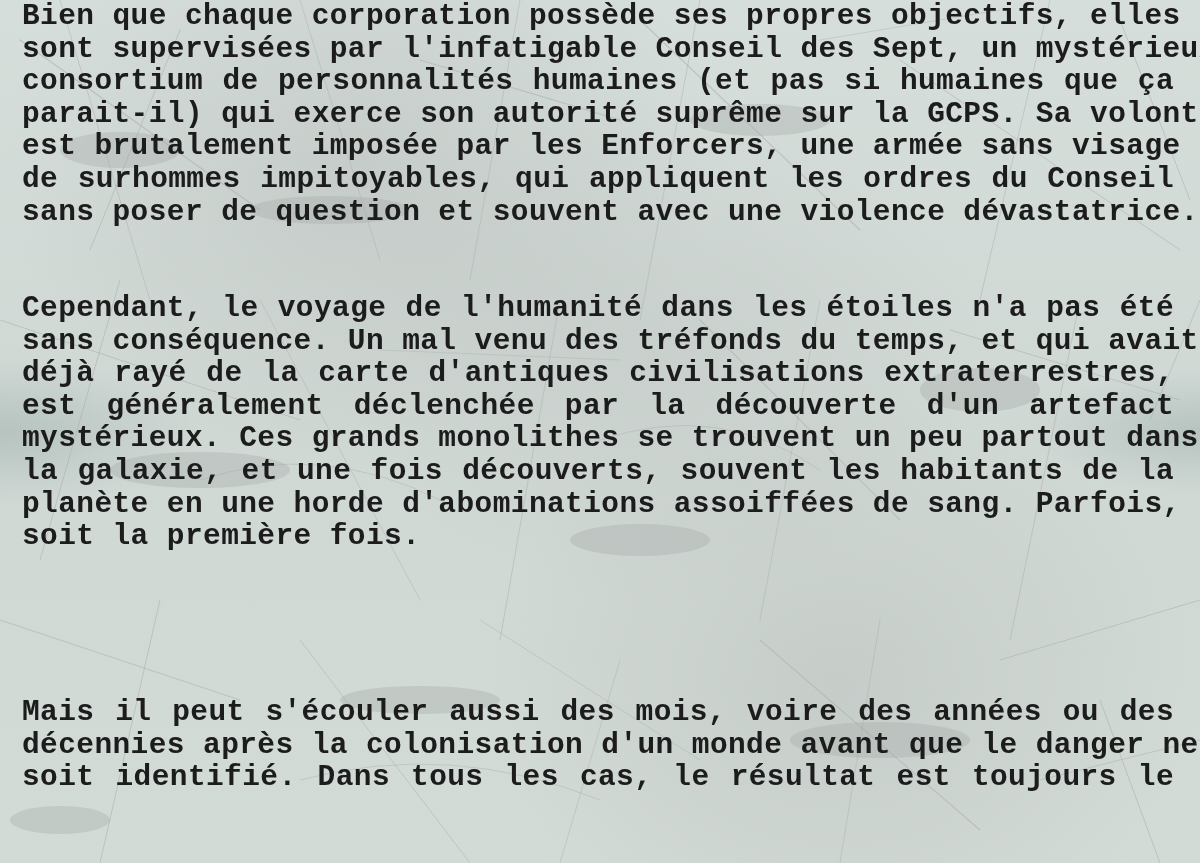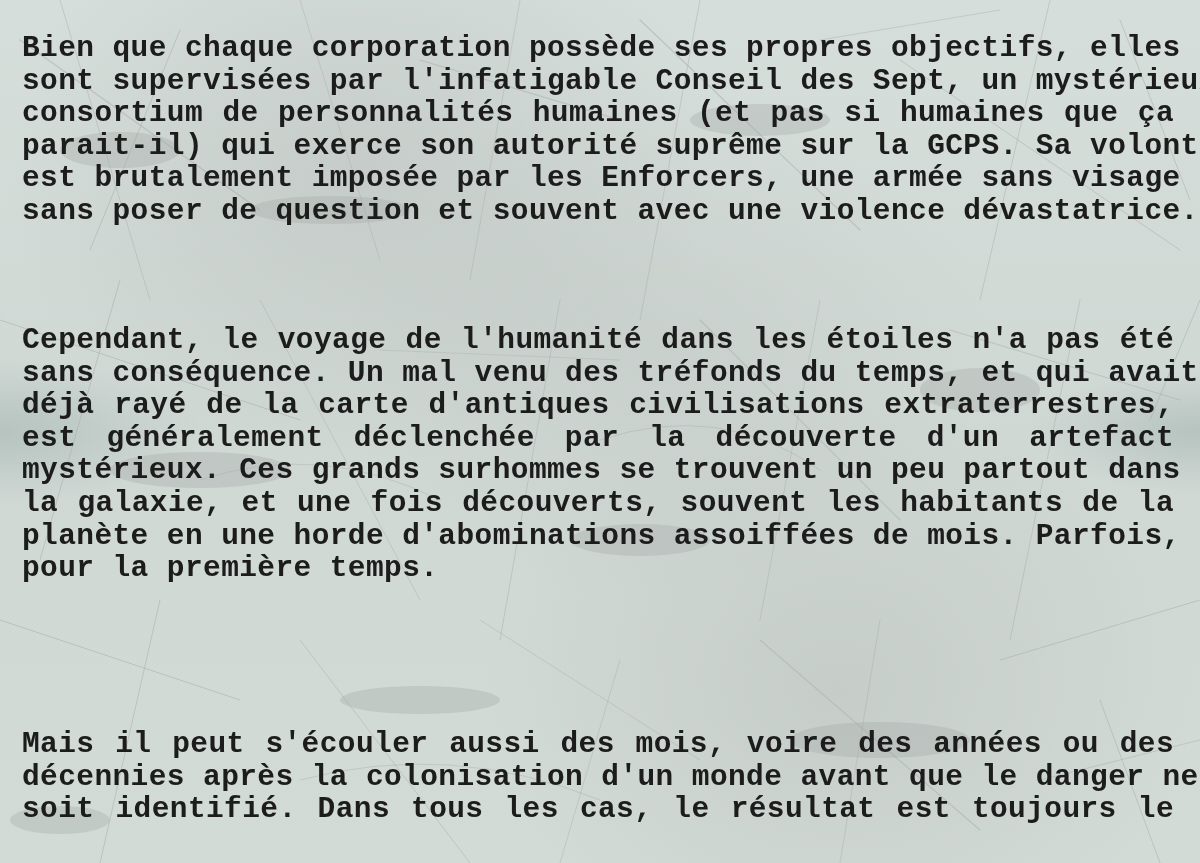--- a/index.html
+++ b/index.html
@@ -33,21 +33,20 @@
       font-family: "Liberation Mono", "DejaVu Sans Mono", monospace;
       font-size: 29.5px;
       font-weight: bold;
       color: #1c1c1c;
       letter-spacing: 0.4px;
     }
     .paragraph {
       position: absolute;
       left: 0;
       width: 1152px;
-      margin-top: 32px;
     }
     .line {
       display: block;
       height: 32.6px;
       line-height: 32.6px;
       white-space: nowrap;
       text-align: justify;
       text-align-last: justify;
       overflow: visible;
     }
@@ -112,32 +111,33 @@
   </g>
 </svg>
 
 <main class="page">
   <section class="paragraph" id="para-1">
     <span class="line">Bien que chaque corporation possède ses propres objectifs, elles</span>
     <span class="line">sont supervisées par l'infatigable Conseil des Sept, un mystérieux</span>
     <span class="line">consortium de personnalités humaines (et pas si humaines que ça</span>
     <span class="line">parait-il) qui exerce son autorité suprême sur la GCPS. Sa volonté</span>
     <span class="line">est brutalement imposée par les Enforcers, une armée sans visage</span>
+    <span class="line">de surhommes impitoyables,  qui appliquent les ordres du Conseil</span>
     <span class="line">sans poser de question et souvent avec une violence dévastatrice.</span>
   </section>
 
   <section class="paragraph" id="para-2">
     <span class="line">Cependant, le voyage de l'humanité dans les étoiles n'a pas été</span>
     <span class="line">sans conséquence. Un mal venu des tréfonds du temps, et qui avait</span>
     <span class="line">déjà rayé de la carte d'antiques civilisations extraterrestres,</span>
     <span class="line">est généralement déclenchée par la découverte d'un artefact</span>
-    <span class="line">mystérieux. Ces grands surhommes se trouvent un peu partout dans</span>
+    <span class="line">mystérieux. Ces grands monolithes se trouvent un peu partout dans</span>
     <span class="line">la galaxie, et une fois découverts, souvent les habitants de la</span>
-    <span class="line">planète en une horde d'abominations assoiffées de mois. Parfois,</span>
-    <span class="line last">pour la première temps.</span>
+    <span class="line">planète en une horde d'abominations assoiffées de sang. Parfois,</span>
+    <span class="line last">soit la première fois.</span>
   </section>
 
   <section class="paragraph" id="para-3">
     <span class="line">Mais il peut s'écouler aussi des mois, voire des années ou des</span>
     <span class="line">décennies après la colonisation d'un monde avant que le danger ne</span>
     <span class="line">soit identifié. Dans tous les cas, le résultat est toujours le</span>
   </section>
 </main>
 
 </body></html>

